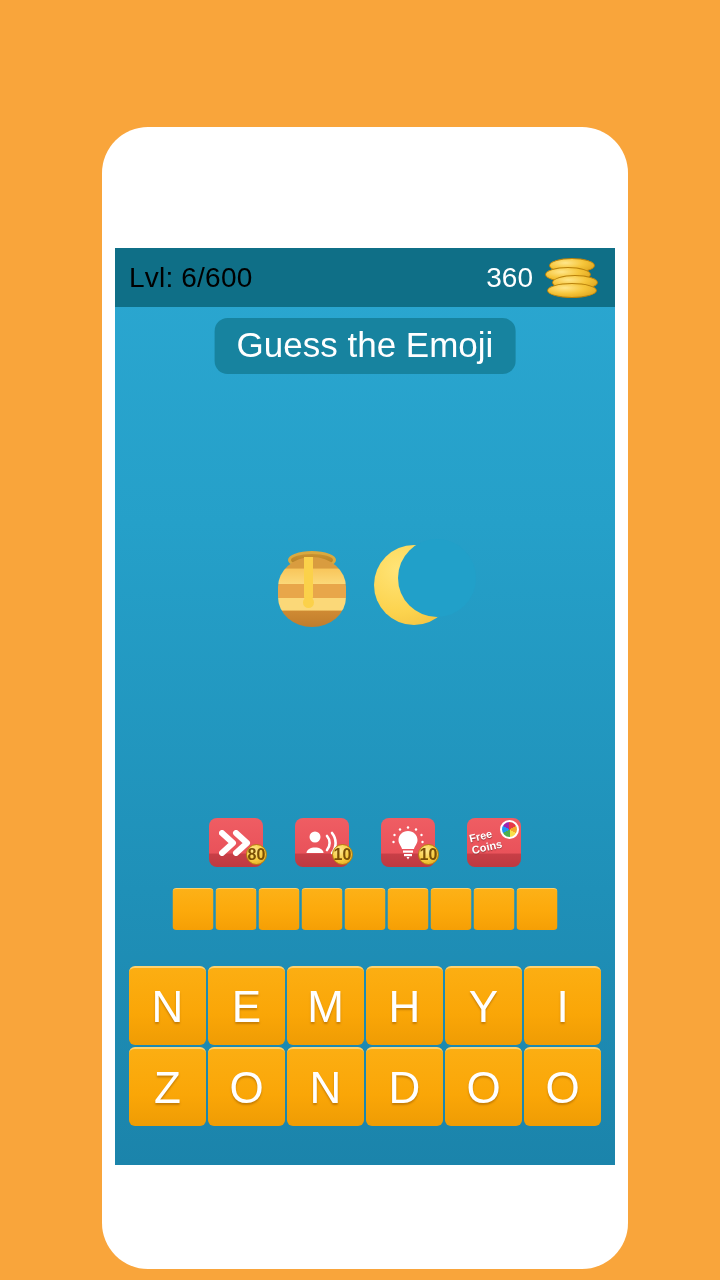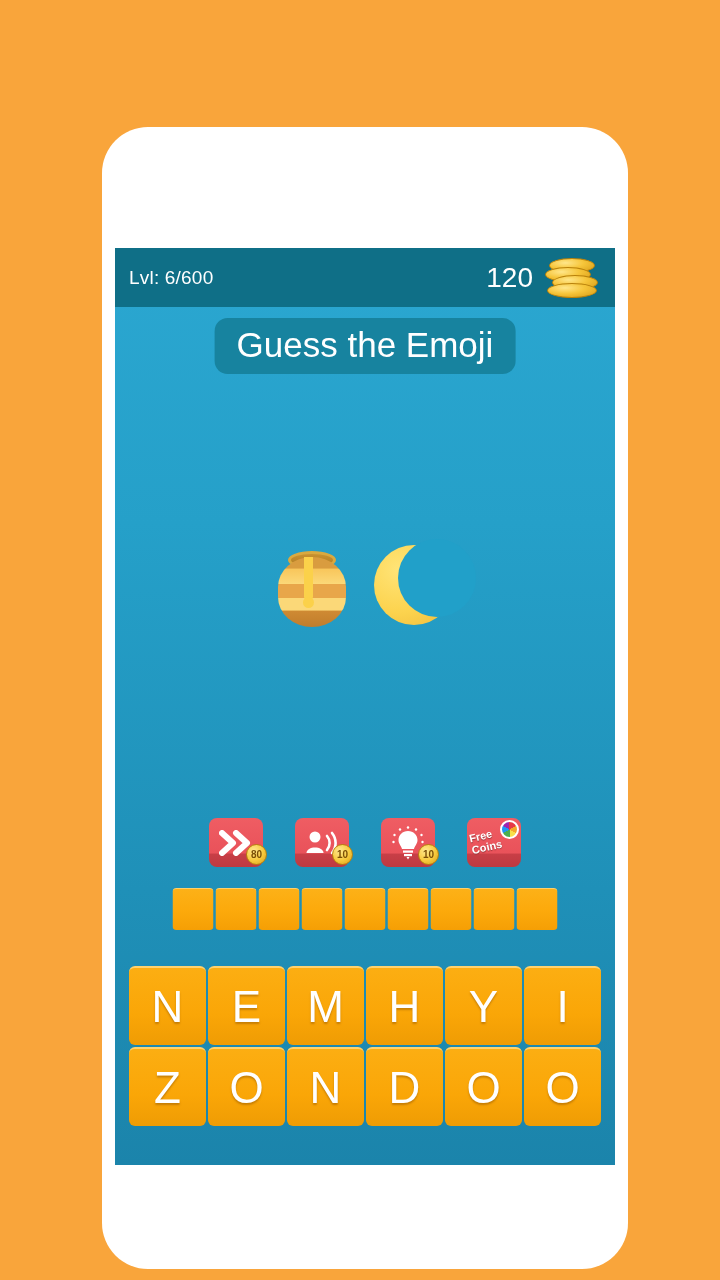--- a/index.html
+++ b/index.html
@@ -49,22 +49,22 @@
     height: 59px;
     background: #0f6f87;
     display: flex;
     align-items: center;
     justify-content: space-between;
     padding: 0 14px;
     box-sizing: border-box;
   }
 
   #level-label {
-    color: #ffffff;
-    font-size: 19px;
+    color: #000000;
+    font-size: 28px;
     letter-spacing: 0.2px;
     white-space: nowrap;
   }
 
   #coin-group {
     display: flex;
     align-items: center;
     gap: 10px;
   }
 
@@ -216,21 +216,21 @@
     position: absolute;
     right: -4px;
     bottom: 2px;
     width: 21px;
     height: 21px;
     border-radius: 50%;
     background: radial-gradient(circle at 35% 30%, #ffe88f 0%, #f7c93c 55%, #d79c17 100%);
     border: 1px solid #b8820d;
     box-sizing: border-box;
     color: #7a4f06;
-    font-size: 10px;
+    font-size: 16px;
     font-weight: bold;
     display: flex;
     align-items: center;
     justify-content: center;
     line-height: 1;
   }
   .pu-ico { display: block; }
 
   .freecoins-text {
     position: absolute;
@@ -315,21 +315,21 @@
 
 <div id="stage">
 
   <div id="phone-frame"></div>
 
   <div id="screen">
 
     <div id="header-bar">
       <div id="level-label">Lvl: 6/600</div>
       <div id="coin-group">
-        <div id="coin-count">120</div>
+        <div id="coin-count">360</div>
         <div class="coin-stack">
           <div class="c c1"></div>
             <div class="c c2"></div>
             <div class="c c3"></div>
             <div class="c c4"></div>
         </div>
       </div>
     </div>
 
     <div id="title-pill">Guess the Emoji</div>

